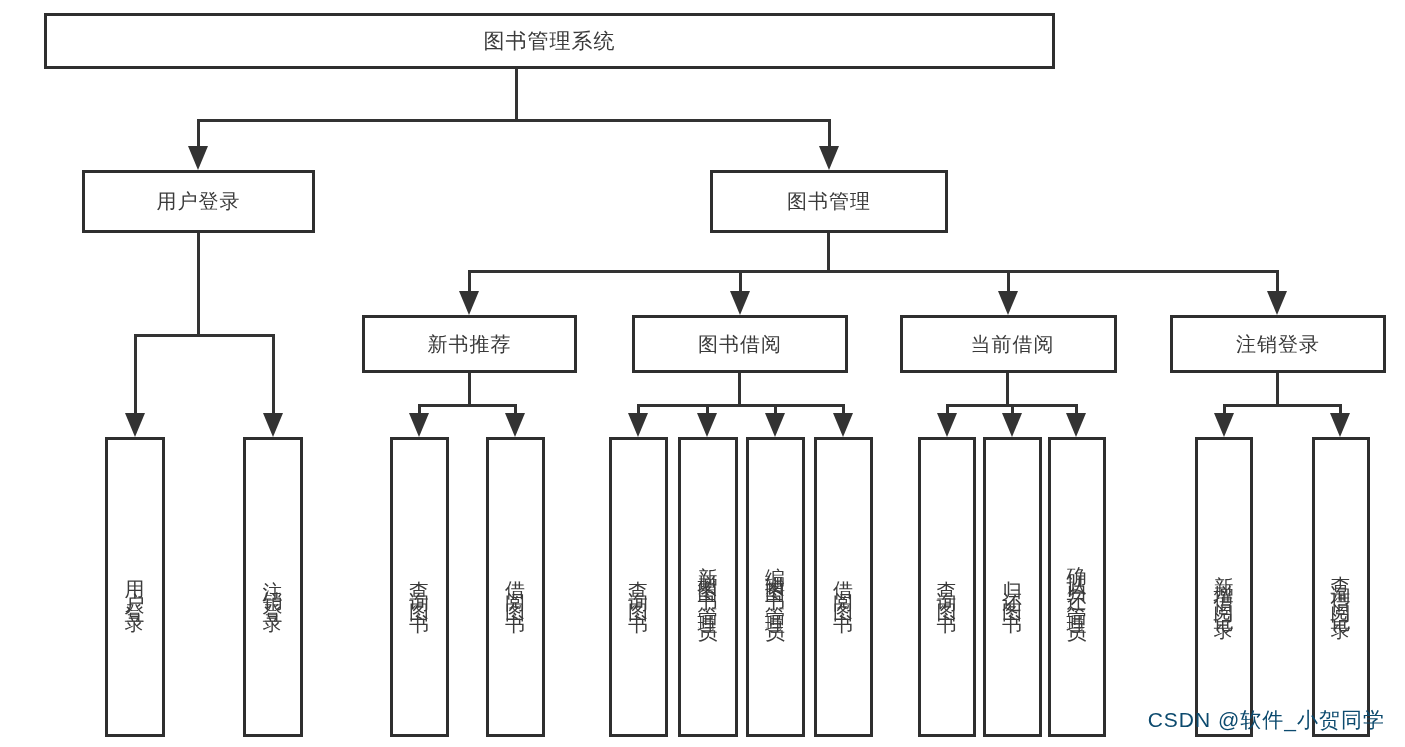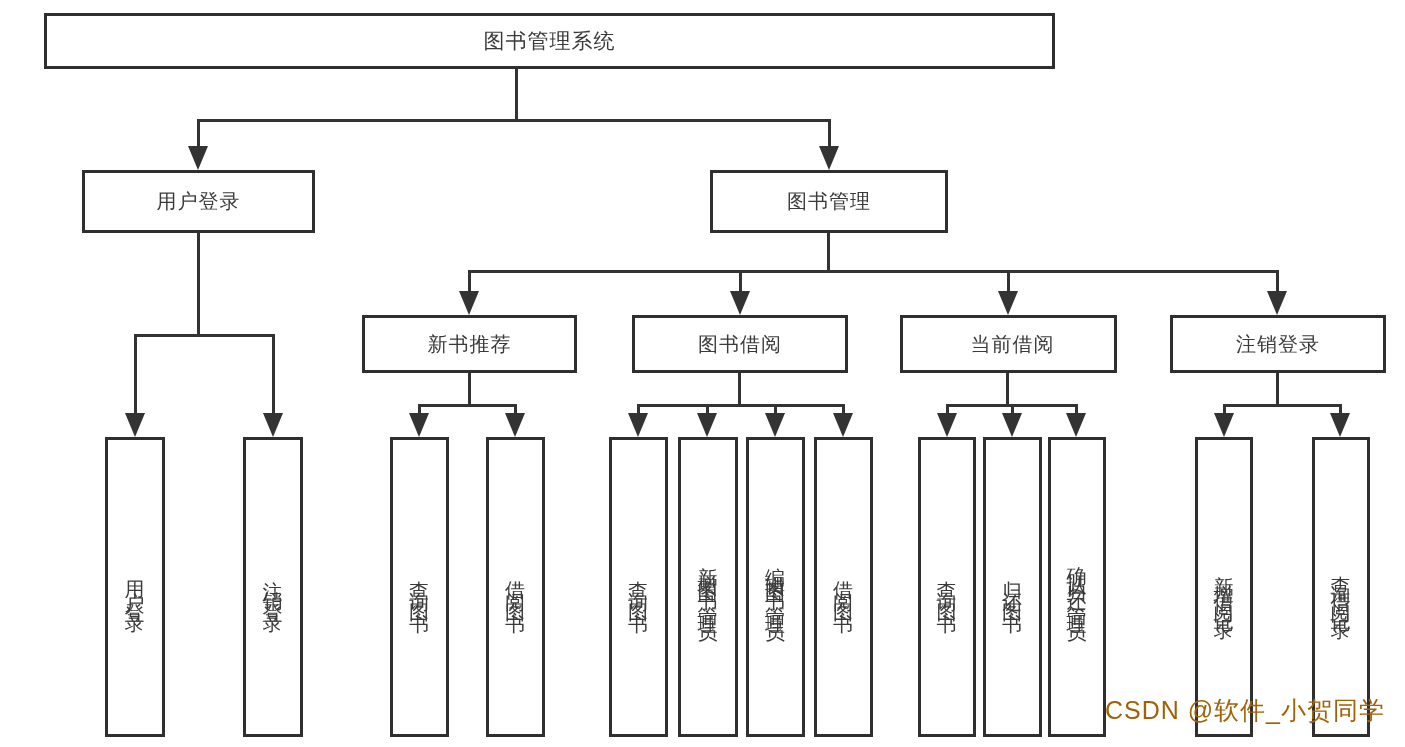--- a/index.html
+++ b/index.html
@@ -41,23 +41,23 @@
   .hline{position:absolute;height:3px;background:#333333;}
   .vline{position:absolute;width:3px;background:#333333;}
   .arrowhead{
     position:absolute;width:0;height:0;
     border-left:10px solid transparent;
     border-right:10px solid transparent;
     border-top:24px solid #333333;
   }
   .watermark{
     position:absolute;
-    right:20px;bottom:20px;
-    font-size:25px;
-    color:#a16207;
+    right:20px;bottom:13px;
+    font-size:21px;
+    color:#0c4a6e;
     letter-spacing:1px;
   }
 </style>
 </head>
 <body>
 
 <div class="canvas">
 
   <div class="box" style="left:12px;top:13px;width:1011px;height:56px;font-size:21px;margin-left:32px;">
     <span>图书管理系统</span>

